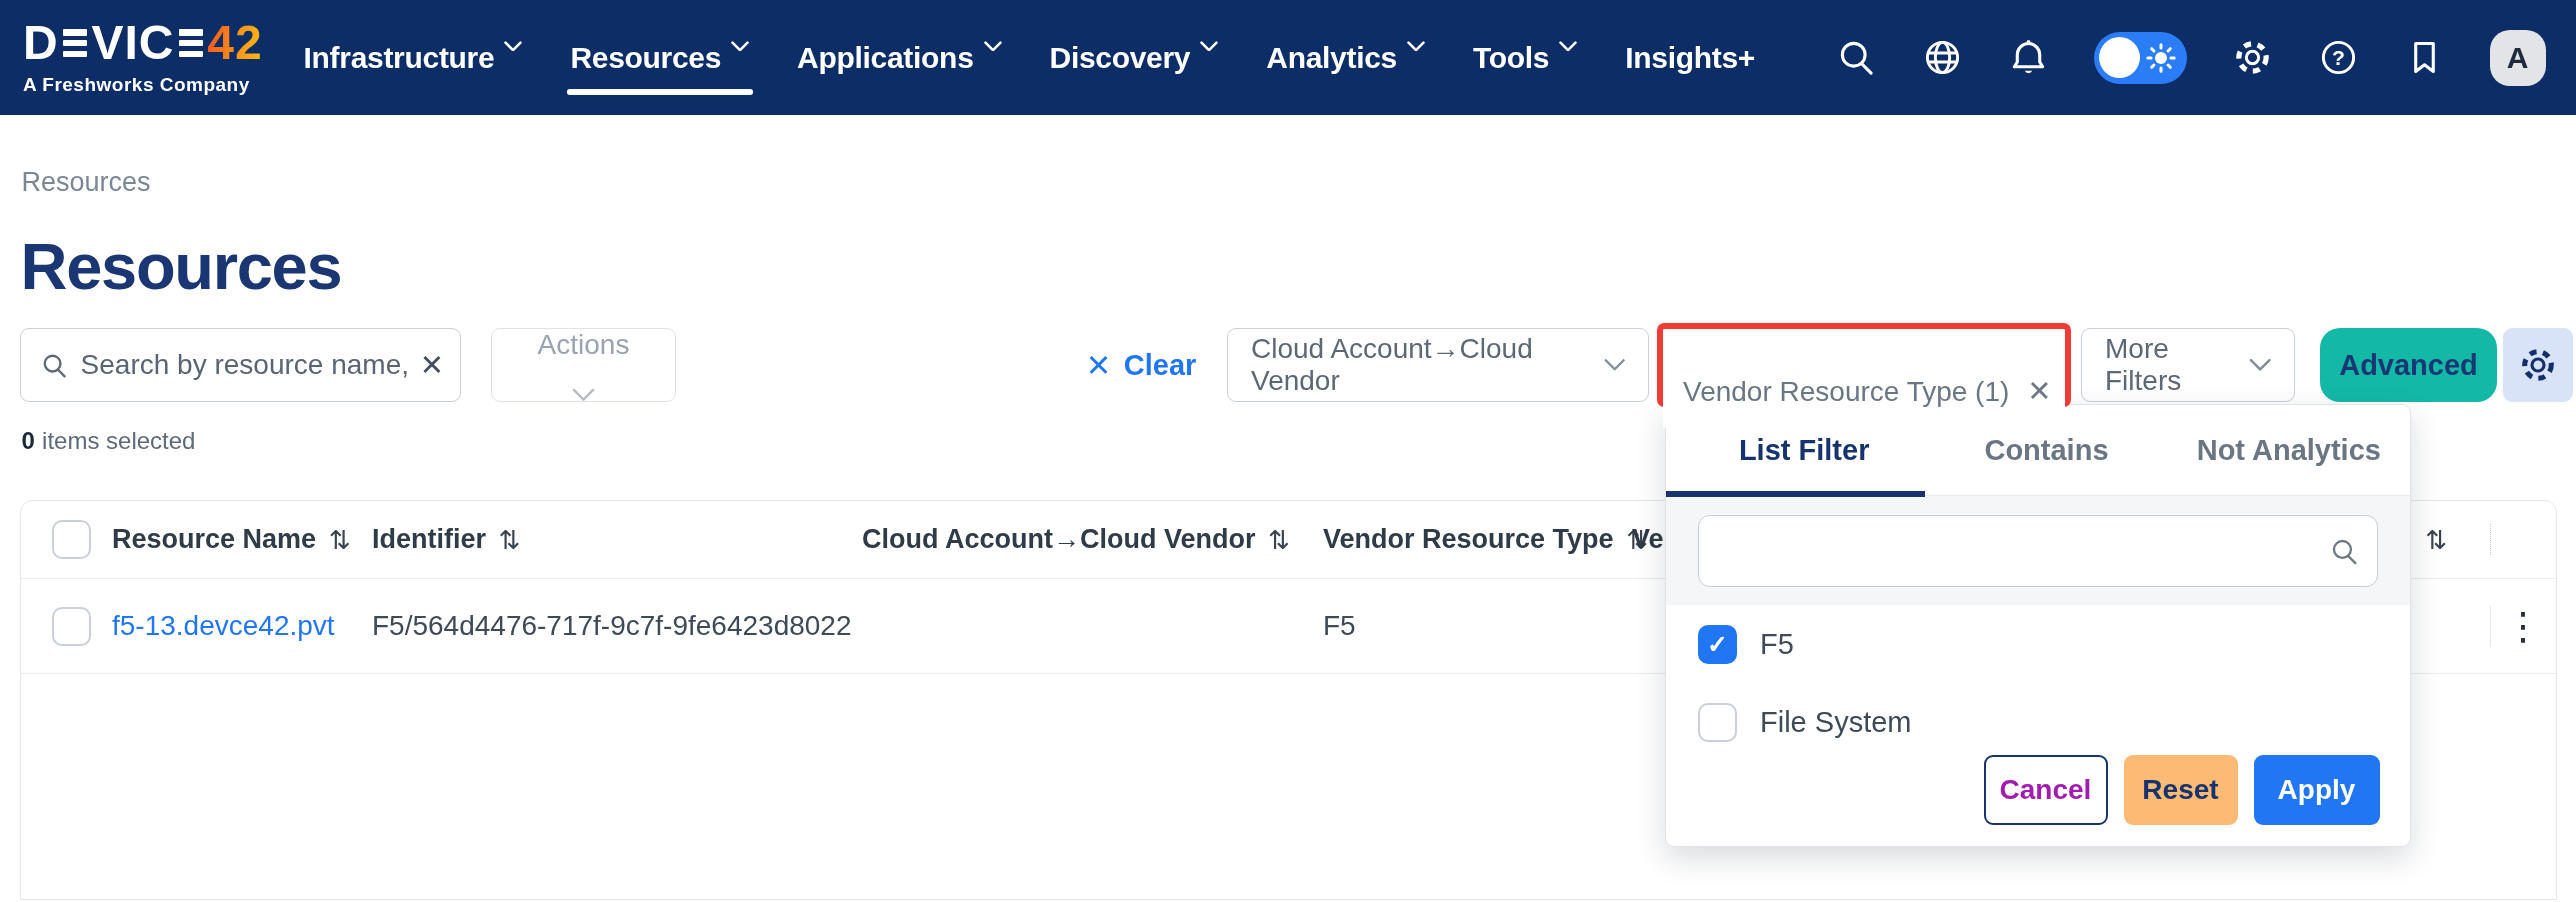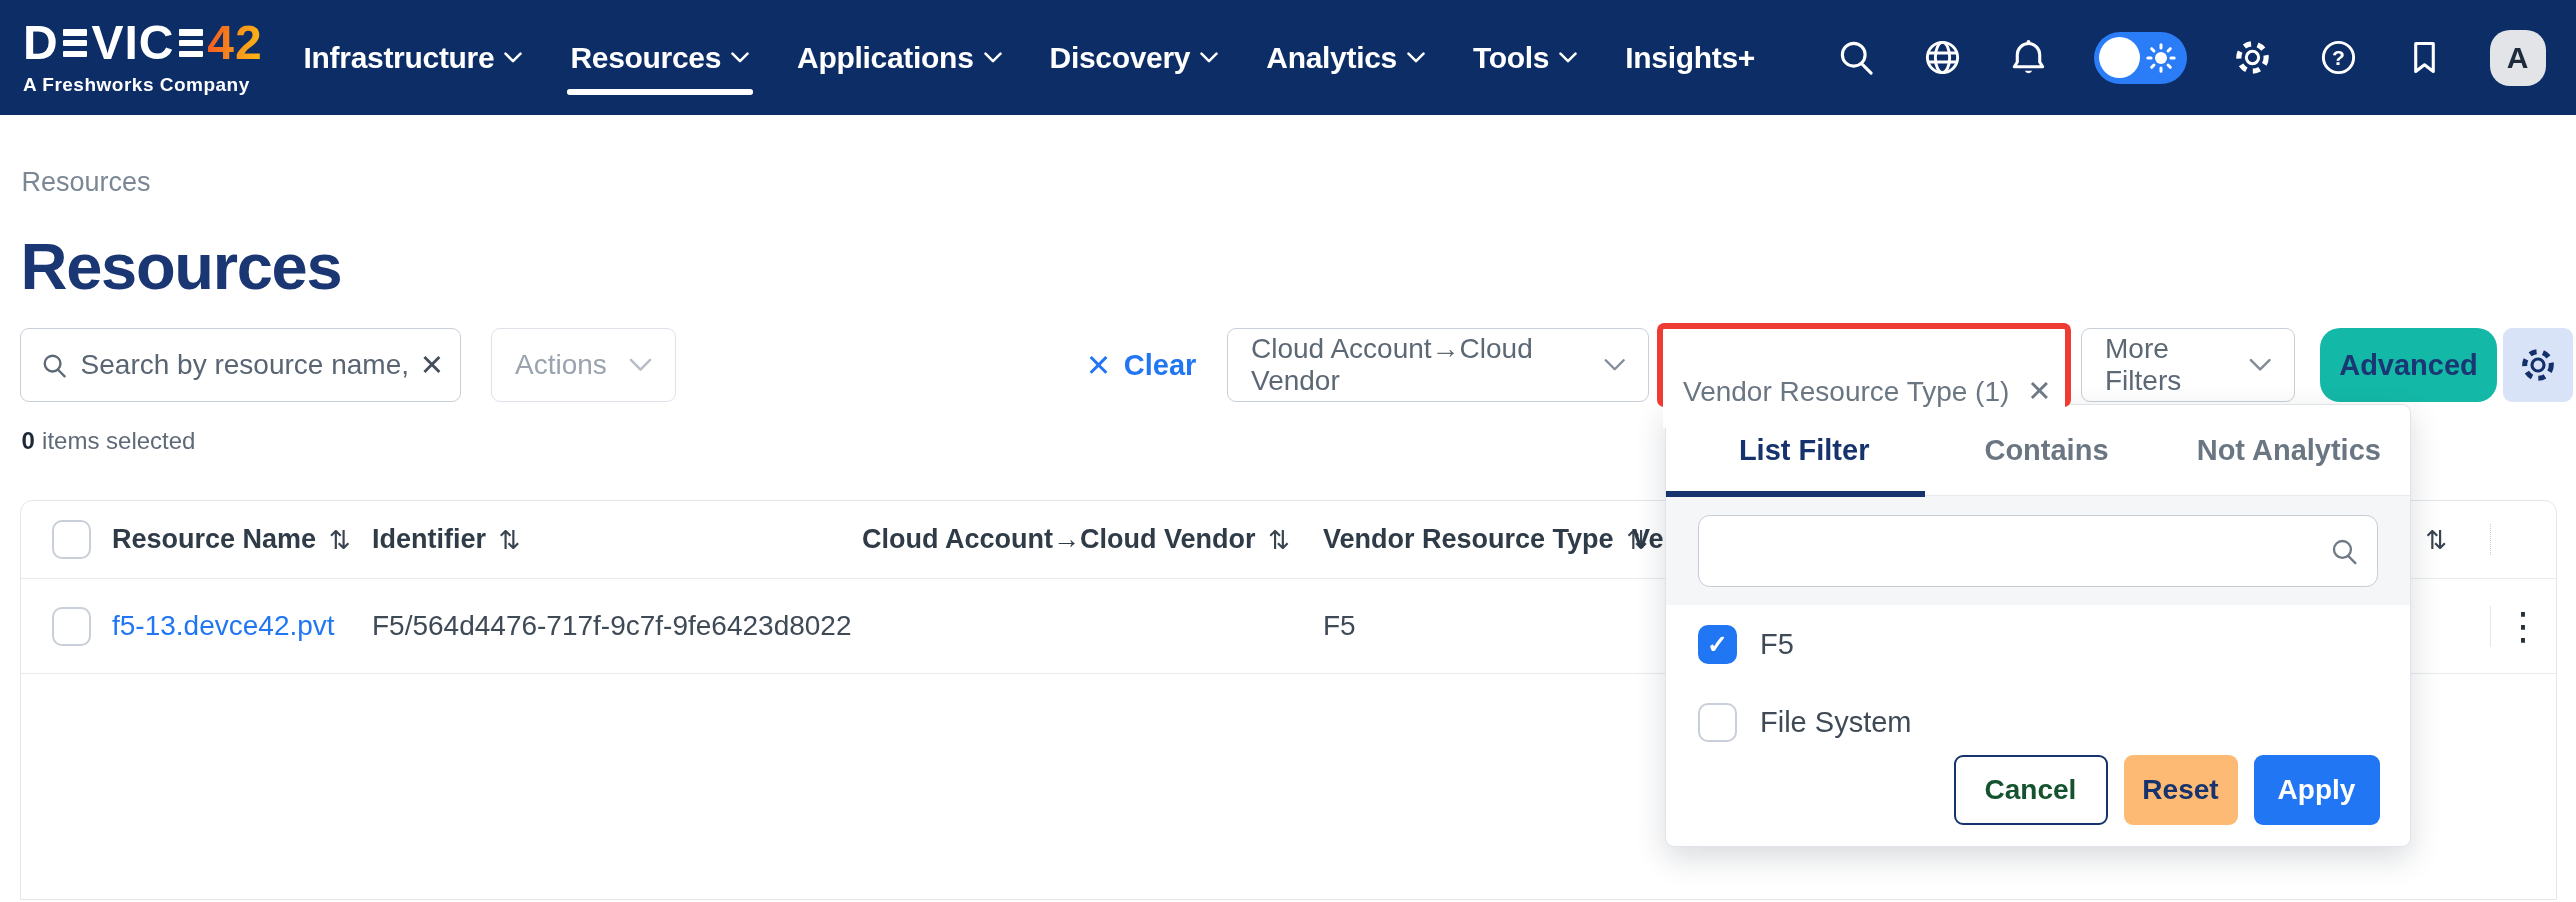--- a/index.html
+++ b/index.html
@@ -18,21 +18,21 @@
   .logo-row{ display:flex; align-items:center; }
   .logo-letter{ color:#fff; font-size:48px; font-weight:800; letter-spacing:0.9px; line-height:1; }
   .logo-e{ display:flex; flex-direction:column; gap:4.5px; margin:0 4.5px; }
   .logo-e i{ display:block; width:24px; height:6.3px; background:#fff; border-radius:0.9px; }
   .logo-num{ font-size:48px; font-weight:800; line-height:1; letter-spacing:0.9px;
     background:linear-gradient(100deg,#f4511e 0%,#f7941d 55%,#fdc010 100%);
     -webkit-background-clip:text; background-clip:text; color:transparent; }
   .logo-tagline{ color:#fff; font-size:19px; font-weight:700; letter-spacing:0.5px; margin-top:6.3px; }
 
   .nav-items{ display:flex; align-items:center; gap:48px; }
-  .nav-item{ position:relative; display:flex; align-items:center; gap:10px;
+  .nav-item{ position:relative; display:flex; align-items:flex-start; gap:10px;
     color:#fff; font-size:30px; font-weight:600; letter-spacing:-0.3px; cursor:pointer; }
   .nav-item .chev{ width:18px; height:10.8px; color:#fff; }
   .nav-item.active::after{ content:""; position:absolute; left:-3.6px; right:-3.6px; bottom:-20px;
     height:5.4px; background:#fff; border-radius:2.7px; }
 
   .nav-right{ margin-left:auto; display:flex; align-items:center; gap:45px; }
   .nav-icon{ width:41px; height:41px; display:flex; align-items:center; justify-content:center;
     color:#fff; cursor:pointer; }
   .nav-icon svg{ width:39px; height:39px; }
   .toggle{ width:93px; height:52px; border-radius:27px; background:#2b7cf7; position:relative;
@@ -56,21 +56,21 @@
     display:flex; align-items:center; padding:0 16px 0 20px; gap:12.6px; }
   .searchbox svg{ width:27px; height:27px; color:#5f6a78; flex:0 0 auto; }
   .searchbox input{ flex:1; min-width:0; border:none; outline:none; font-size:28px; color:#5a6573;
     font-family:inherit; background:transparent; }
   .searchbox input::placeholder{ color:#5a6573; opacity:1; }
   .searchbox .xbtn{ font-size:29px; color:#444e5c; cursor:pointer; line-height:1; }
 
   .btn-like{ display:flex; align-items:center; background:#fff; border:1.8px solid #c9cfd7;
     border-radius:9px; font-size:28px; color:#5d6875; cursor:pointer; padding:0 23px; }
   .actions-btn{ left:471px; width:185px; justify-content:space-between; border-color:#dfe3e9;
-    color:#9aa3ae; }
+    color:#9aa3ae;flex-direction:column; }
   .chev{ display:block; }
   .chev-gray{ width:23px; height:13.5px; color:#828c98; }
   .chev-light{ width:23px; height:13.5px; color:#b6bdc6; }
 
   .clear-btn{ left:1058px; width:126px; display:flex; align-items:center; justify-content:center;
     gap:12.6px; color:#2176f3; font-size:29px; font-weight:700; cursor:pointer; }
   .clear-btn .x{ font-weight:400; font-size:30.5px; }
 
   .cloud-btn{ left:1207px; width:422px; justify-content:space-between; }
 
@@ -142,21 +142,21 @@
   .p-search input{ flex:1; min-width:0; border:none; outline:none; font-size:27px;
     font-family:inherit; color:#3f4a57; background:transparent; }
   .p-search svg{ width:29px; height:29px; color:#6f7885; flex:0 0 auto; }
   .p-list{ }
   .p-item{ height:78px; display:flex; align-items:center; gap:23px; padding:0 32px;
     cursor:pointer; }
   .p-item .lbl{ font-size:29px; color:#3f4a57; }
   .p-footer{ position:absolute; right:30.5px; bottom:21.5px; display:flex; gap:16px; }
   .p-footer button{ height:70px; border-radius:9px; font-size:28px; font-weight:700;
     font-family:inherit; cursor:pointer; }
-  .btn-cancel{ width:154px; background:#fff; border:2.7px solid #16336e; color:#14532d; }
+  .btn-cancel{ width:124px; background:#fff; border:2.7px solid #16336e; color:#a21caf; }
   .btn-reset{ width:114px; background:#fdba74; border:none; color:#16336e; }
   .btn-apply{ width:126px; background:#2176f3; border:none; color:#fff; }
 </style>
 </head>
 <body>
 
 <div class="page">
 
   <div class="navbar">
     <div class="logo">

